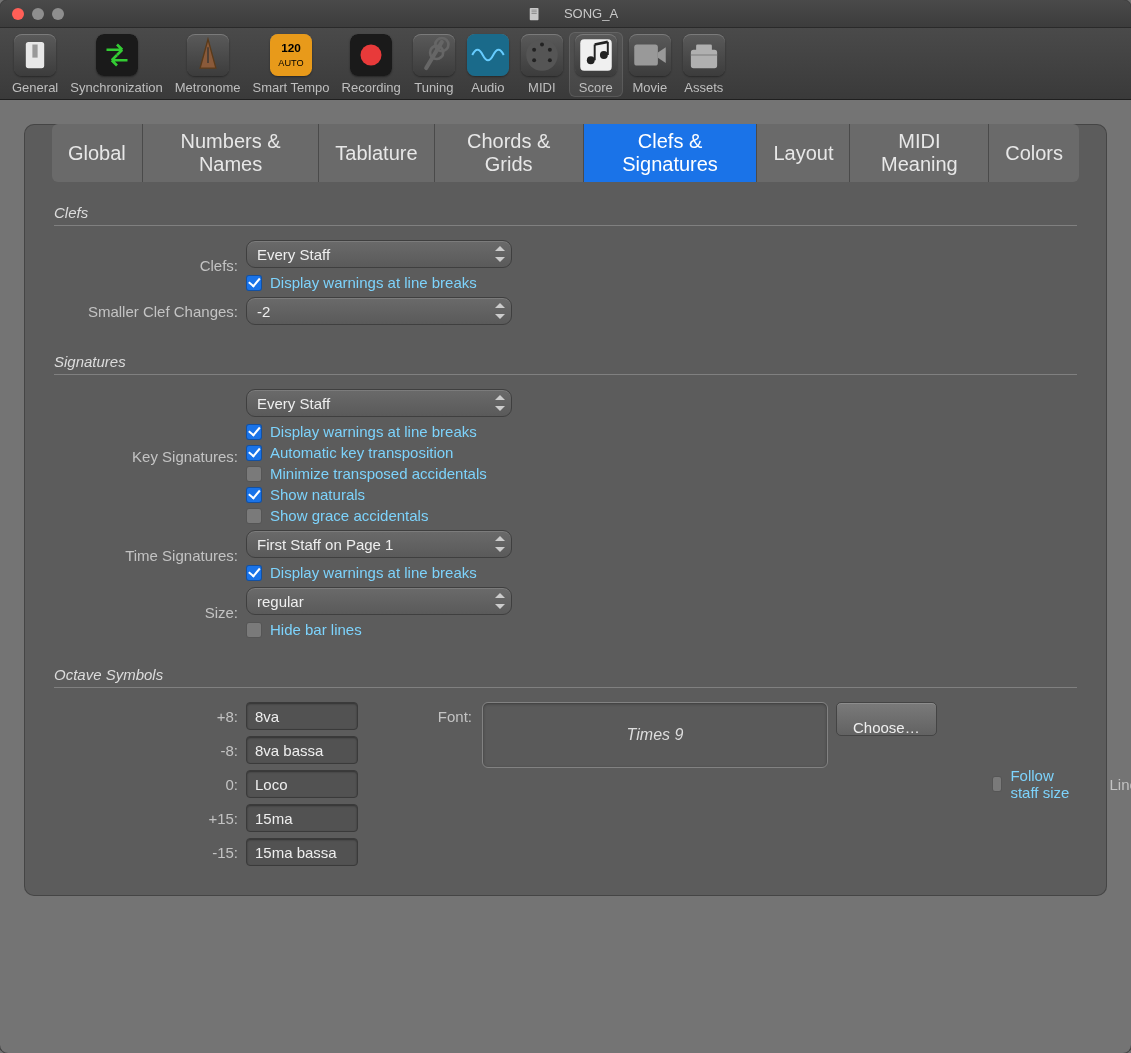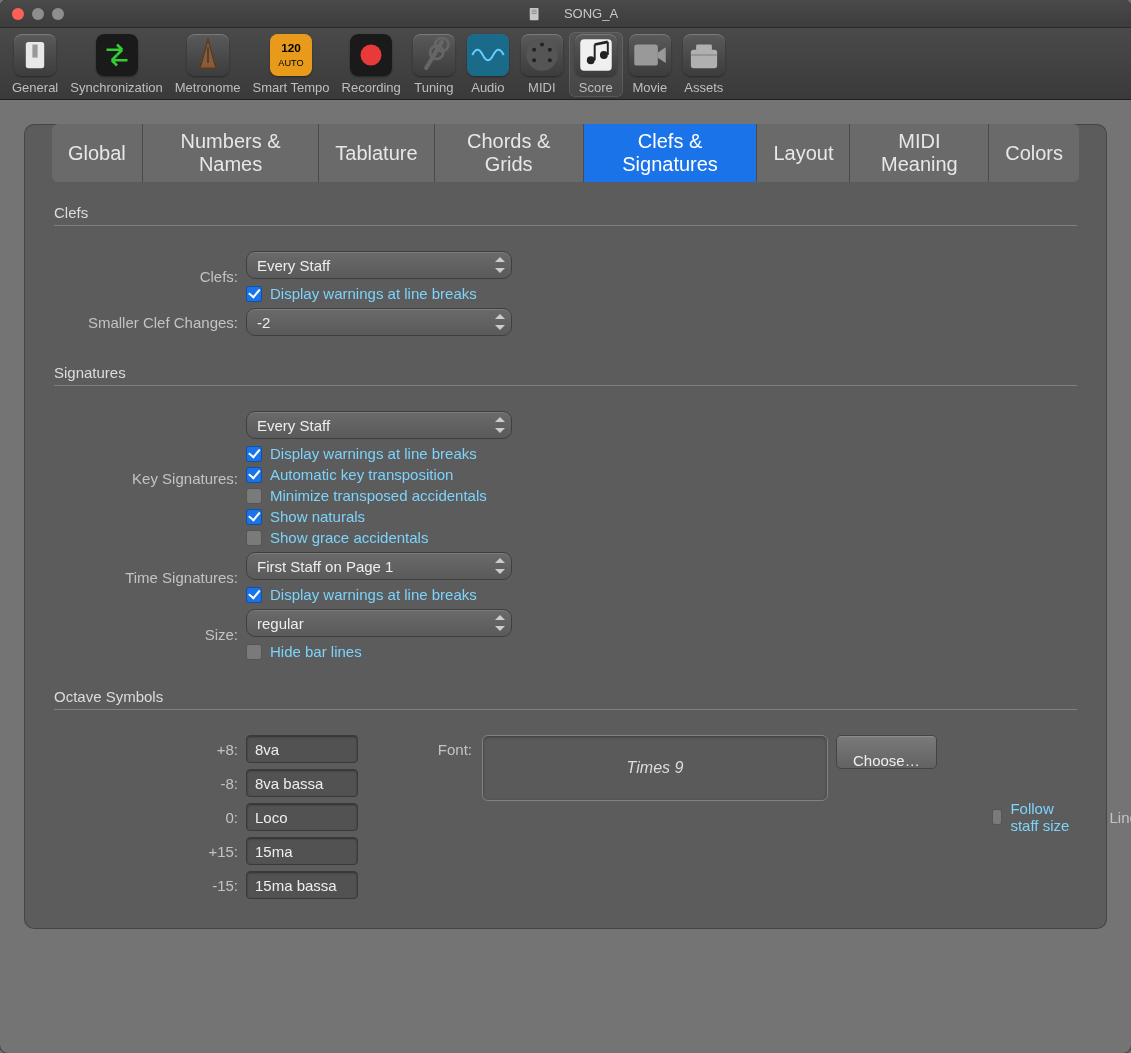--- a/index.html
+++ b/index.html
@@ -28,21 +28,21 @@
 .panel { background: #5c5c5c; border-radius: 10px; padding: 0 0 30px; box-shadow: inset 0 0 0 1px rgba(0,0,0,.25); }
 
 
 .seg { display: flex; margin: 0 28px; position: relative; top: -0px; justify-content: center; }
 .seg button { background: #6a6a6a; border: none; color: #e7e7e7; font-size: 20px; padding: 6px 16px; cursor: pointer; border-right: 1px solid #4a4a4a; }
 .seg button:first-child { border-top-left-radius: 6px; border-bottom-left-radius: 6px; }
 .seg button:last-child { border-top-right-radius: 6px; border-bottom-right-radius: 6px; border-right: none; }
 .seg button.sel { background: #1a73e8; color: #fff; }
 
 .inner { padding: 22px 30px 0; color: #e8e8e8; font-size: 15px; }
-.section-head { color: #dcdcdc; font-size: 15px; padding-bottom: 4px; border-bottom: 1px solid #808080; margin-bottom: 25px; }
+.section-head { color: #dcdcdc; font-size: 15px; padding-bottom: 4px; border-bottom: 1px solid #808080; margin-bottom: 14px; font-style: italic; }
 
 .row { display: flex; align-items: center; margin-bottom: 6px; min-height: 28px; }
 .lab { width: 192px; text-align: right; padding-right: 8px; color: #c3c3c3; }
 .ctrls { display: flex; flex-direction: column; gap: 4px; }
 
 .popup { position: relative; width: 266px; height: 28px; background: linear-gradient(#6a6a6a,#5a5a5a); border: 1px solid #3f3f3f; border-radius: 9px; color: #eee; font-size: 15px; padding: 0 24px 0 10px; display:flex; align-items:center; cursor:pointer; box-shadow: inset 0 1px 0 rgba(255,255,255,.12); }
 .popup.wide { width: 292px; margin-left: 24px; }
 .popup .arrows { position: absolute; right: 6px; top: 50%; transform: translateY(-50%); width: 10px; height: 16px; }
 .popup .arrows::before, .popup .arrows::after { content:""; position:absolute; left:0; border-left:5px solid transparent; border-right:5px solid transparent; }
 .popup .arrows::before { top:0; border-bottom:5px solid #ccc; }

